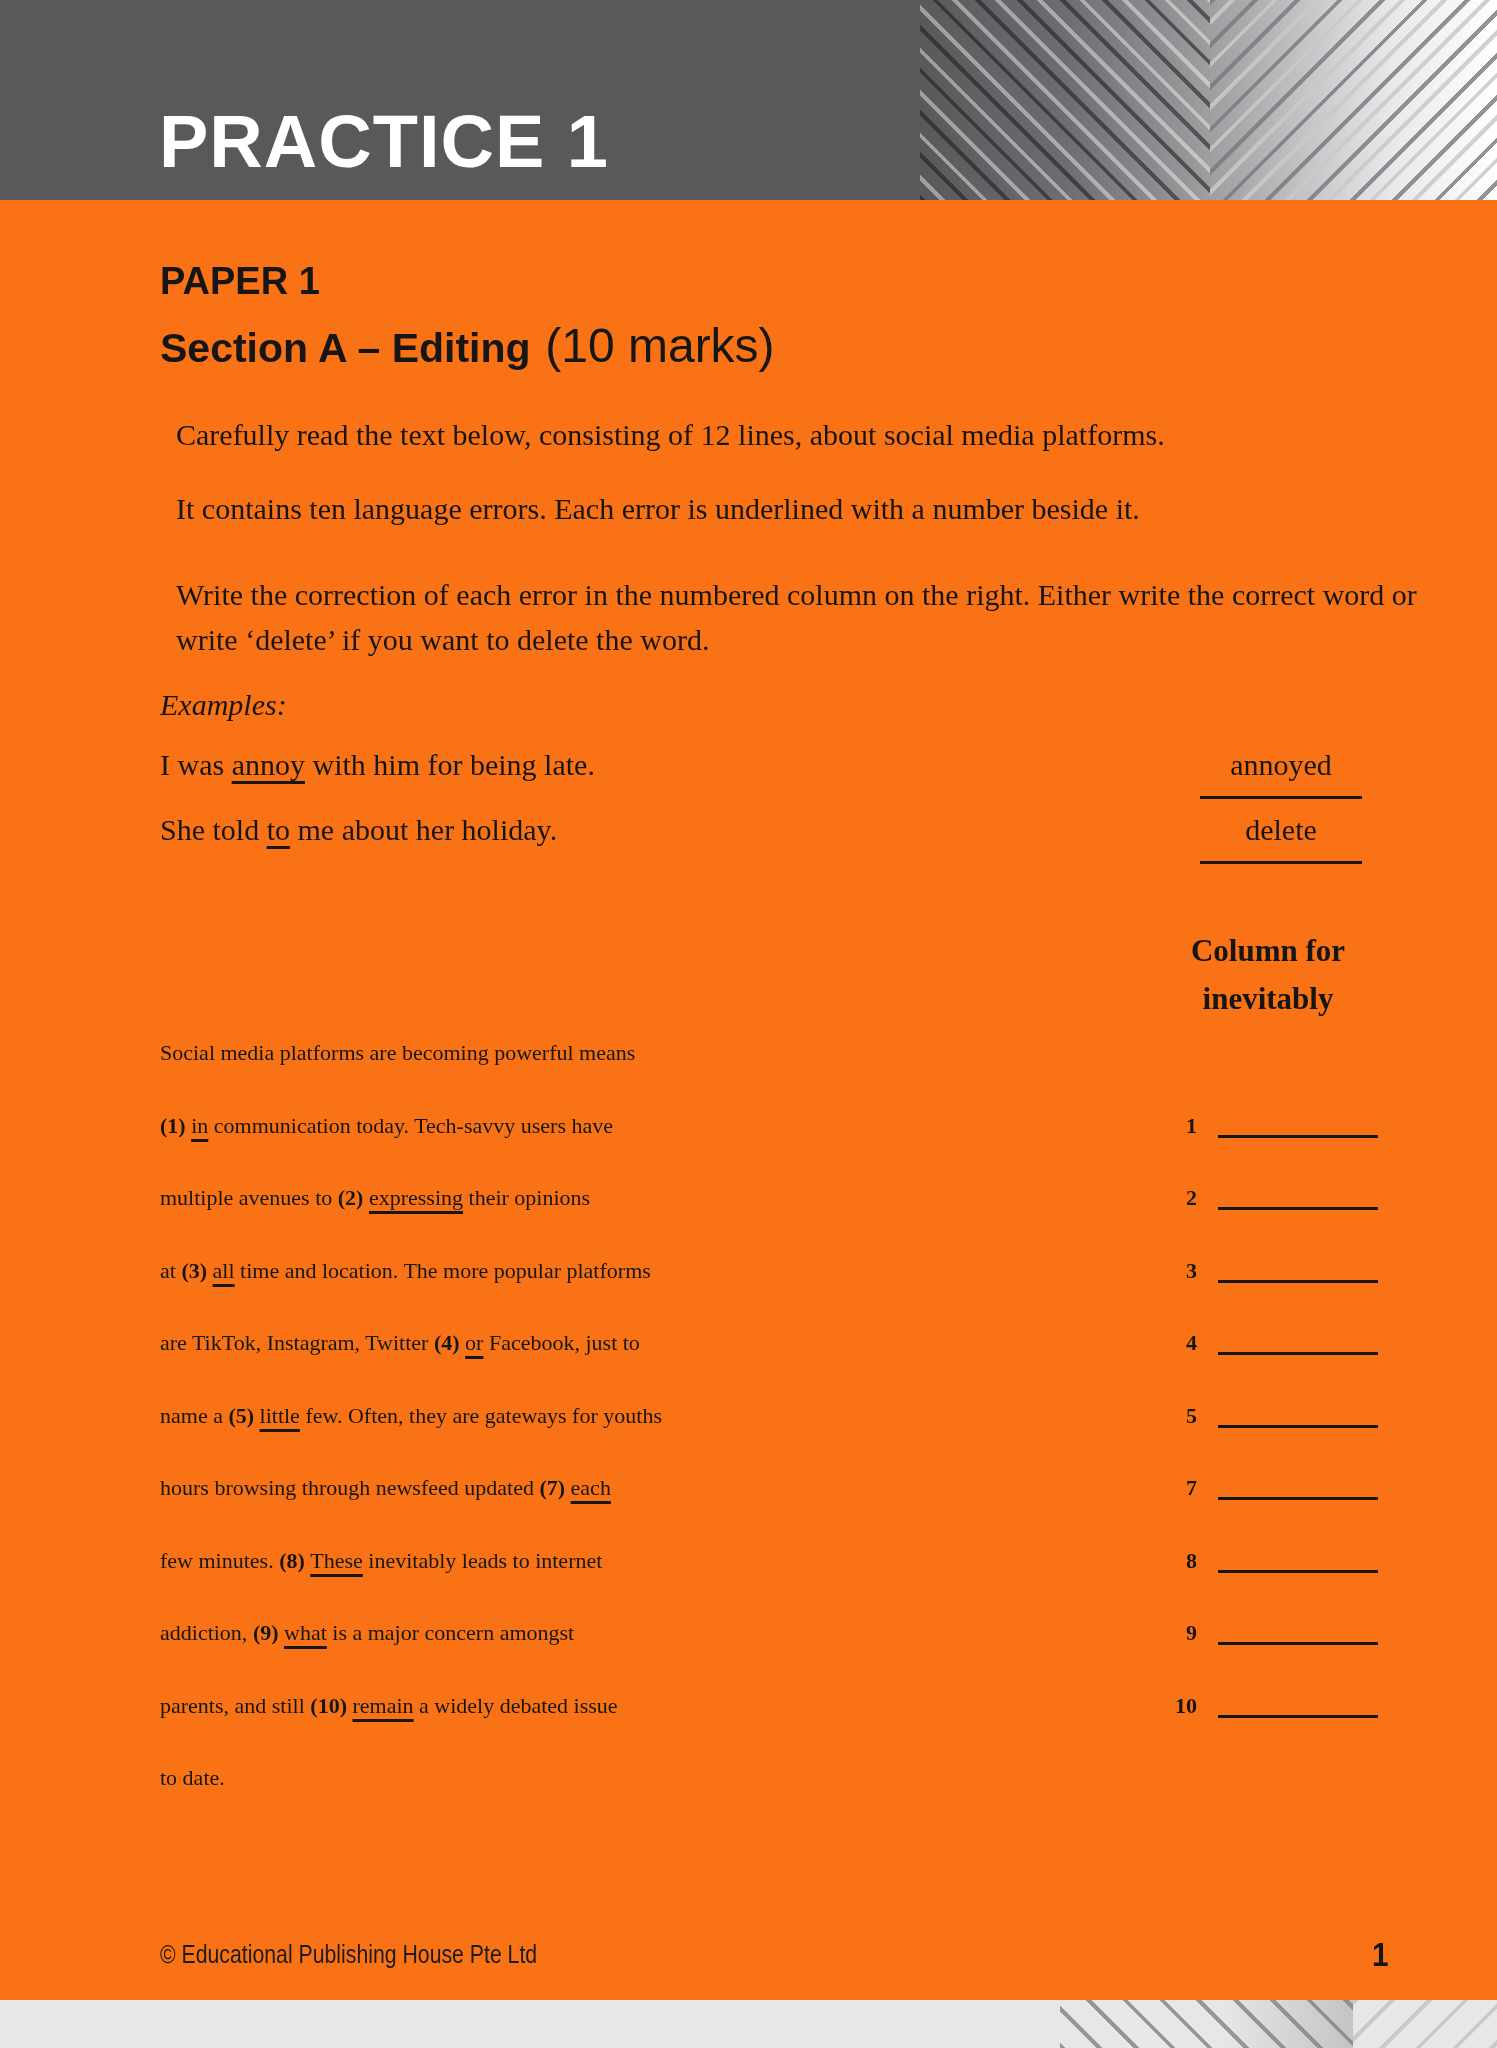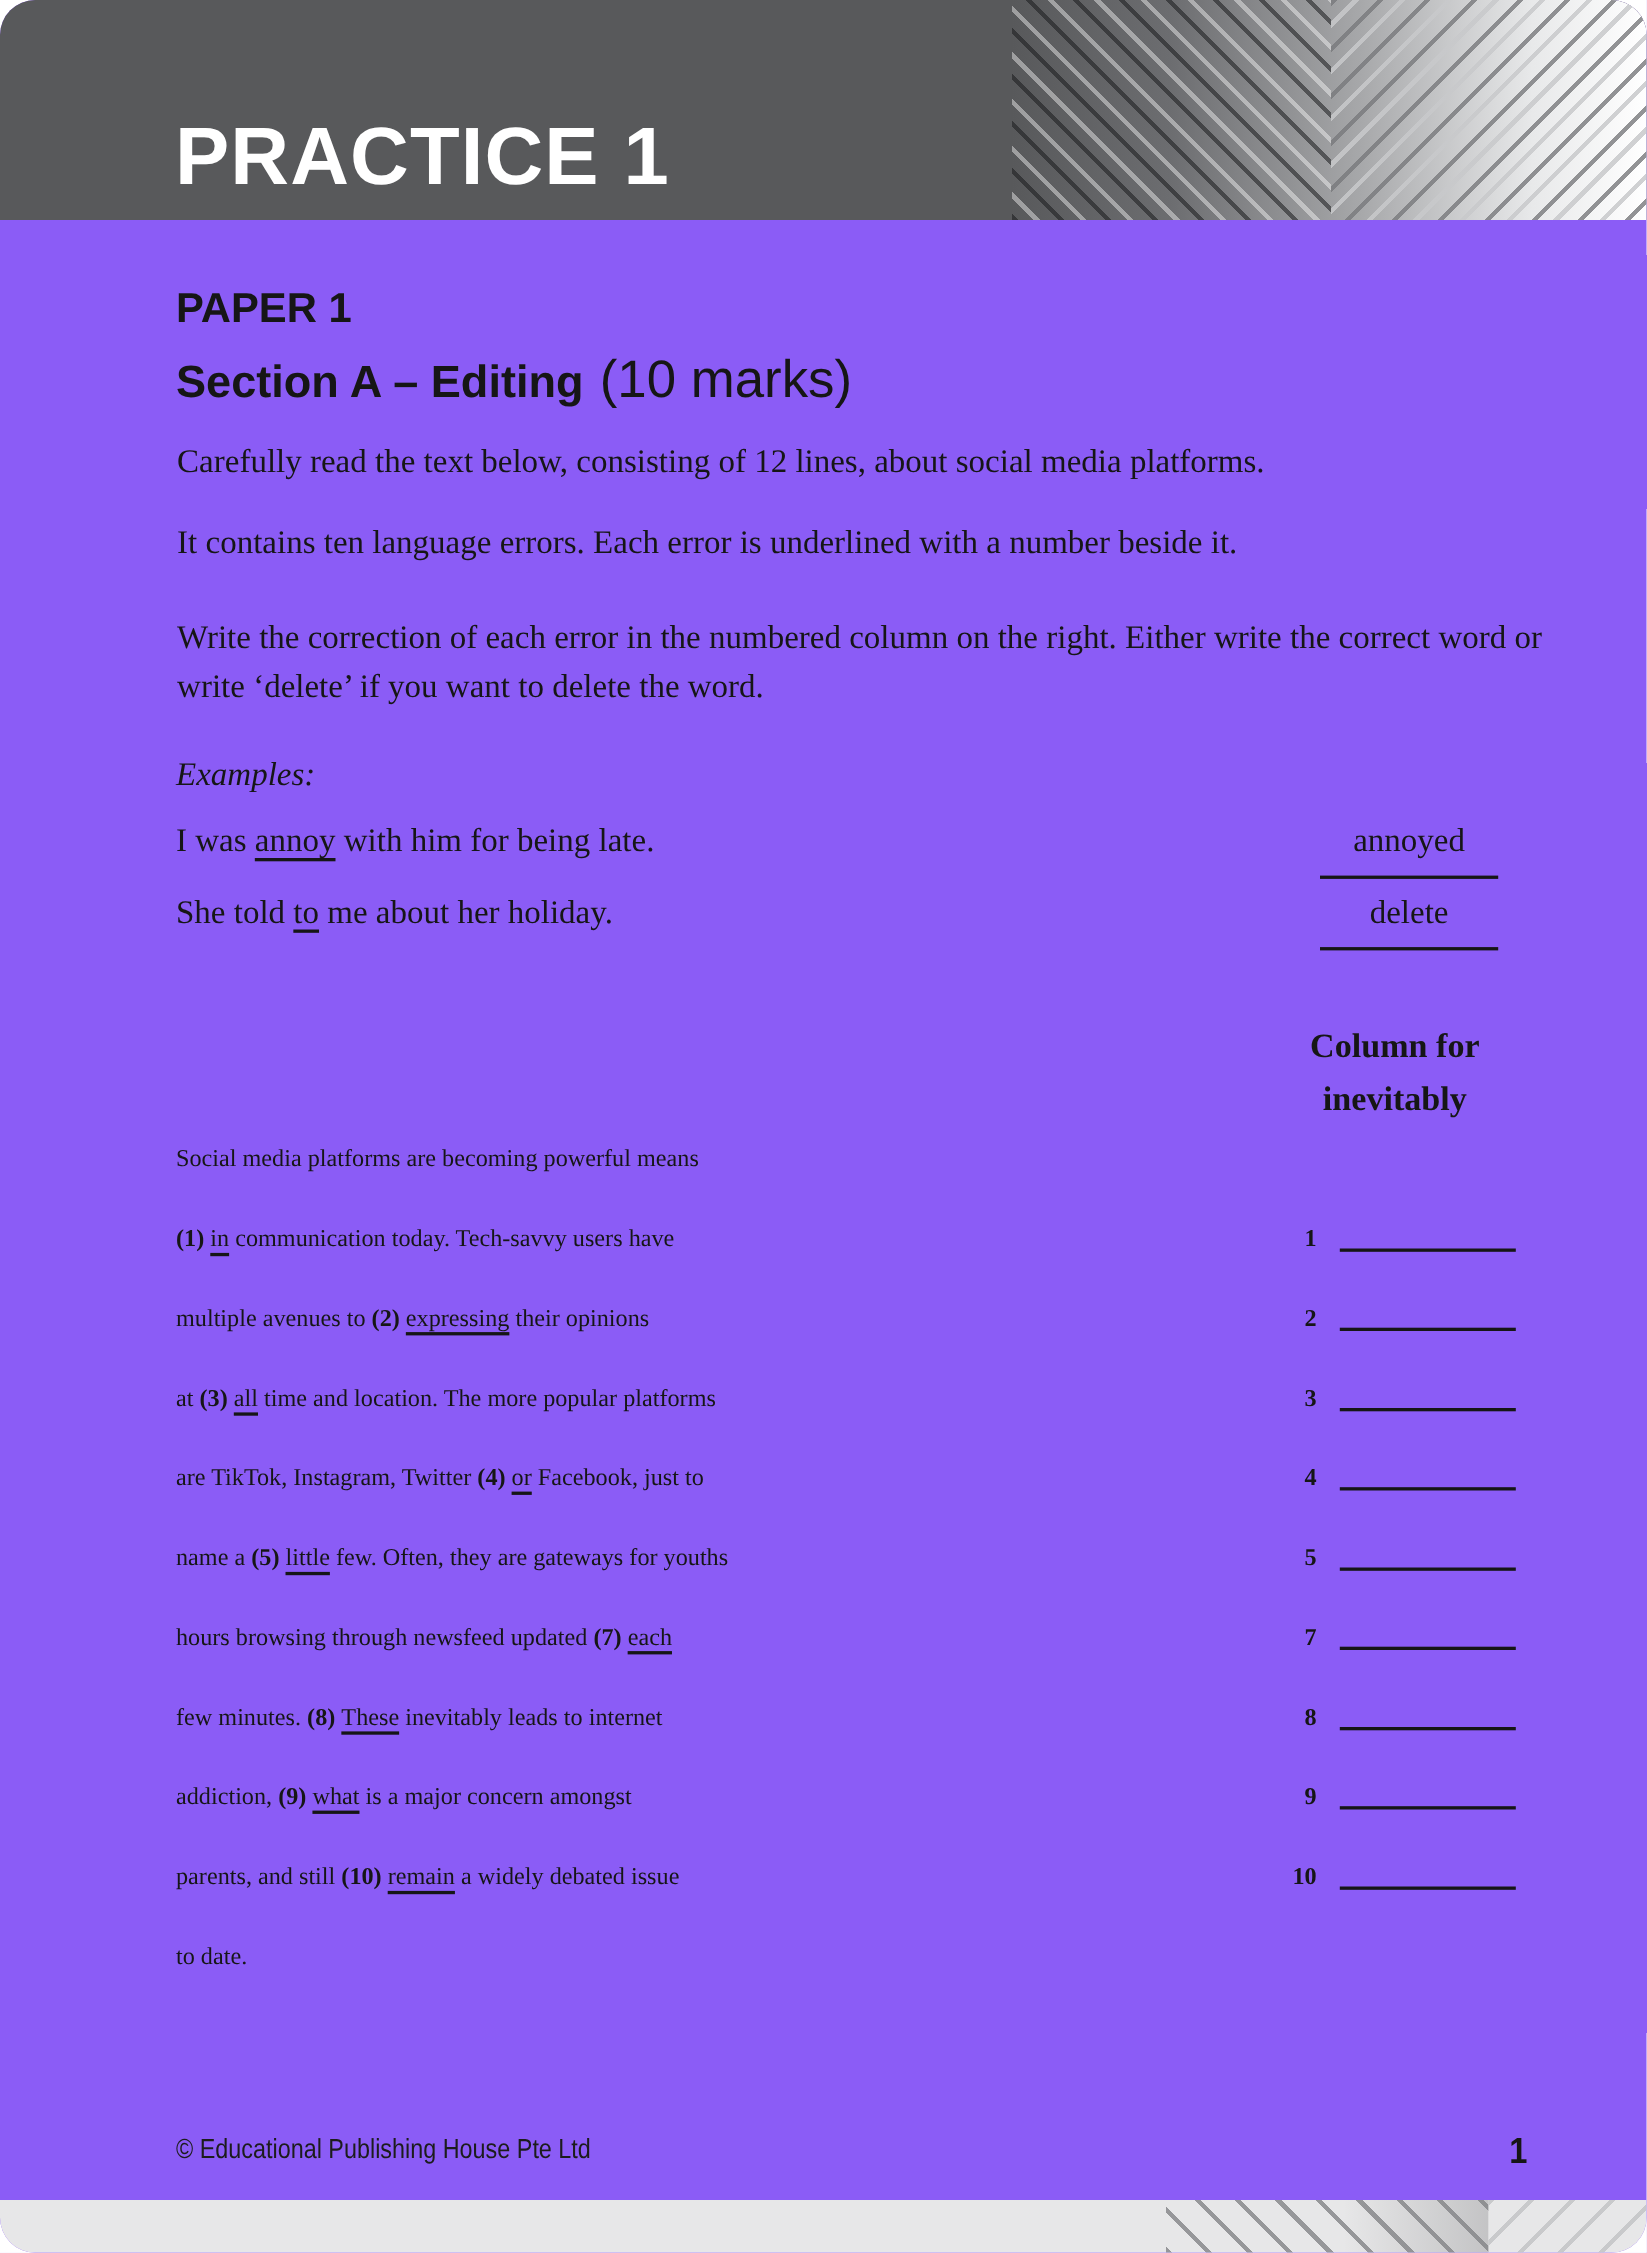--- a/index.html
+++ b/index.html
@@ -1,17 +1,17 @@
 <!DOCTYPE html>
 <html><head>
 <meta charset="utf-8">
 <style>
   html,body{margin:0;padding:0;background:#ffffff;}
-  .page{position:relative;width:1497px;height:2048px;background:#8b5cf6;overflow:hidden;
-        font-family:"Liberation Serif","DejaVu Serif",serif;color:#161616;border-radius:32px;}
+  .page{position:relative;width:1497px;height:2048px;background:#f97316;overflow:hidden;
+        font-family:"Liberation Serif","DejaVu Serif",serif;color:#161616;}
 
   
   .band{position:absolute;left:0;top:0;width:1497px;height:200px;background:#58595b;}
   .band-grad{position:absolute;left:920px;top:0;width:577px;height:200px;
     background:linear-gradient(90deg,#58595b 0%,#6c6d70 25%,#a7a8aa 55%,#e8e9ea 82%,#ffffff 100%);}
   .band-stripes{position:absolute;top:0;height:200px;}
   .band-stripes.left{left:920px;width:290px;
     background:
       repeating-linear-gradient(45deg, transparent 0 14px, rgba(255,255,255,.42) 14px 18px, transparent 18px 30px),
       repeating-linear-gradient(45deg, rgba(25,26,28,.55) 0 4px, transparent 4px 30px);}
@@ -24,21 +24,21 @@
     color:#ffffff;letter-spacing:1px;white-space:nowrap;}
 
   
   .paper{position:absolute;left:160px;top:262px;margin:0;
     font-family:"Liberation Sans",sans-serif;font-weight:700;font-size:38px;line-height:1;white-space:nowrap;}
   .section{position:absolute;left:160px;top:322px;margin:0;line-height:1;white-space:nowrap;font-weight:400;}
   .sec-b{font-family:"Liberation Sans",sans-serif;font-weight:700;font-size:41px;}
   .sec-m{font-family:"Liberation Sans",sans-serif;font-weight:400;font-size:48px;margin-left:10px;}
 
   
-  .instr{position:absolute;left:160px;margin:1px;font-size:30px;line-height:38px;width:1300px;}
+  .instr{position:absolute;left:160px;margin:16px;font-size:30px;line-height:38px;width:1300px;}
   .i1{top:400px;}
   .i2{top:474px;}
   .i3{top:556px;width:1250px;line-height:45px;}
 
   
   .ex-label{position:absolute;left:160px;top:688px;margin:0;font-style:italic;font-size:30px;}
   .ex-row{position:absolute;left:160px;width:1250px;font-size:30px;white-space:nowrap;}
   .ex1{top:748px;}
   .ex2{top:813px;}
   .ex-word{text-decoration:underline;text-decoration-thickness:2.5px;text-underline-offset:6px;}

